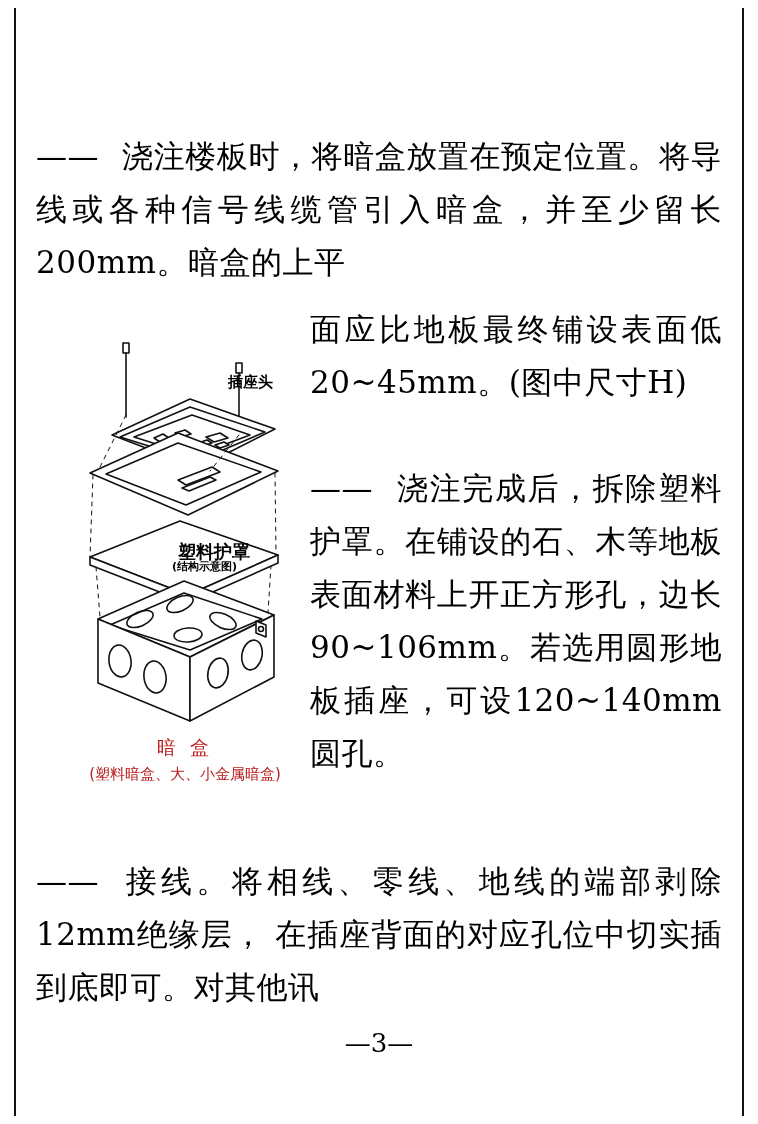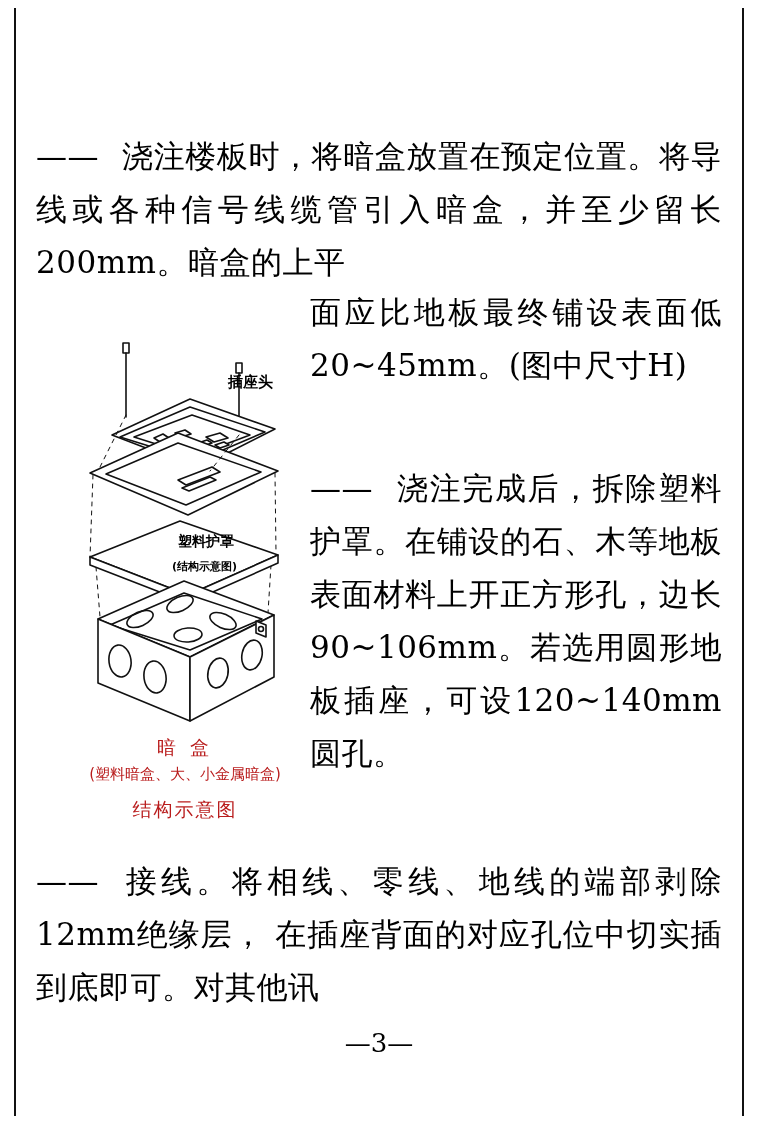--- a/index.html
+++ b/index.html
@@ -46,21 +46,21 @@
   }
   .block-1 {
     position: absolute;
     left: 36px;
     top: 130px;
     width: 686px;
   }
   .block-2 {
     position: absolute;
     left: 310px;
-    top: 286px;
+    top: 303px;
     width: 412px;
   }
   .block-3 {
     position: absolute;
     left: 310px;
     top: 462px;
     width: 412px;
   }
   .block-4 {
     position: absolute;
@@ -101,21 +101,21 @@
   }
   .lbl {
     position: absolute;
     font-family: "DejaVu Sans", "Liberation Sans", sans-serif;
     font-size: 14px;
     color: #000;
     white-space: nowrap;
     font-weight: bold;
   }
   .lbl-plug { left: 168px; top: 48px; font-size: 15px; }
-  .lbl-cover { left: 118px; top: 208px; font-size: 14px; }
+  .lbl-cover { left: 118px; top: 215px; font-size: 18px; }
   .lbl-cover-sub { left: 112px; top: 234px; font-size: 11px; }
   .pagenum {
     position: absolute;
     left: 0;
     top: 1028px;
     width: 758px;
     text-align: center;
     font-size: 26px;
     font-family: "DejaVu Serif", "Liberation Serif", serif;
     color: #000;
@@ -218,18 +218,17 @@
 
       </g>
     </svg>
 
     <div class="lbl lbl-plug">插座头</div>
     <div class="lbl lbl-cover">塑料护罩</div>
     <div class="lbl lbl-cover-sub">(结构示意图)</div>
 
     <div class="fig-caption cap-main">暗 盒</div>
     <div class="fig-caption cap-sub">(塑料暗盒、大、小金属暗盒)</div>
-    <div class="fig-caption cap-title">结构示意图</div>
   </div>
 
   <div class="pagenum">—3—</div>
 
 </div>
 
 </body></html>

